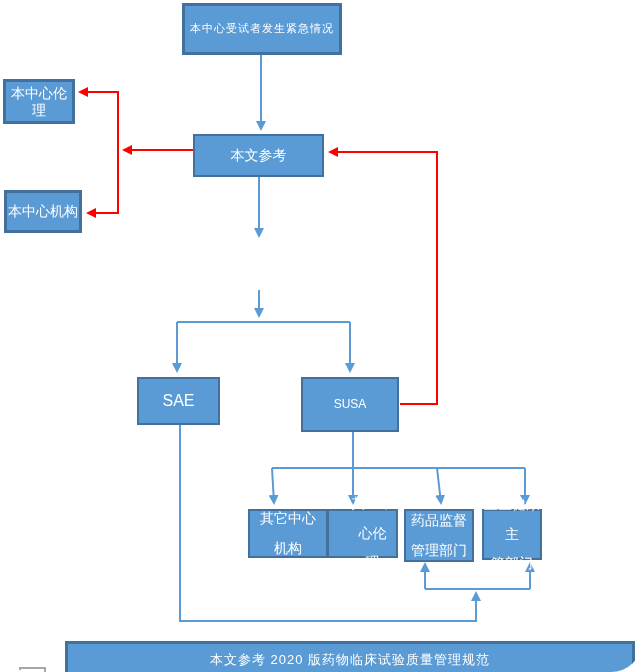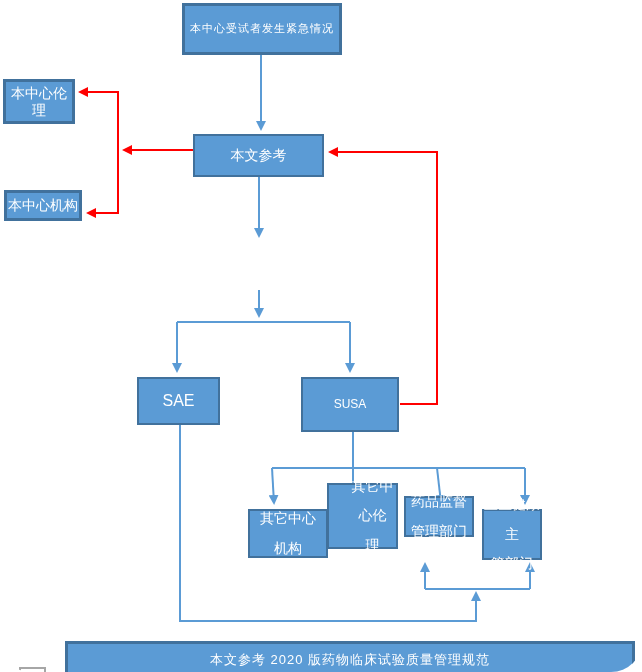--- a/index.html
+++ b/index.html
@@ -97,36 +97,36 @@
     <path class="c-red" d="M118,91 L118,214"></path>
     <path class="c-red" d="M118,92 L80,92" marker-end="url(#arrow-red)"></path>
     <path class="c-red" d="M118,213 L88,213" marker-end="url(#arrow-red)"></path>
     <path class="c-red" d="M400,404 L437,404 L437,152 L330,152" marker-end="url(#arrow-red)"></path>
   </svg>
 
   <div class="node single thick emergency" style="left:182px; top:3px; width:160px; height:52px;">本中心受试者发生紧急情况</div>
 
   <div class="node single thick" style="left:3px; top:79px; width:72px; height:45px;">本中心伦理</div>
 
-  <div class="node single thick" style="left:4px; top:190px; width:78px; height:31px;">本中心机构</div>
+  <div class="node single thick" style="left:4px; top:190px; width:78px; height:43px;">本中心机构</div>
 
   <div class="node single" style="left:193px; top:134px; width:131px; height:43px;">本文参考</div>
 
 
   <div class="node single" style="left:137px; top:377px; width:83px; height:48px; font-size:16px;">SAE</div>
 
   <div class="node single" style="left:301px; top:377px; width:98px; height:55px; font-size:12px;">SUSA</div>
 
   <div class="node" style="left:248px; top:509px; width:80px; height:49px;">其它中心
 机构</div>
 
-  <div class="node" style="left:327px; top:483px; width:71px; height:66px;padding-left:20px;">其它中心伦
+  <div class="node" style="left:327px; top:509px; width:71px; height:49px;padding-left:20px;">其它中心伦
 理</div>
 
-  <div class="node" style="left:404px; top:496px; width:70px; height:41px;">药品监督
+  <div class="node" style="left:404px; top:509px; width:70px; height:53px;">药品监督
 管理部门</div>
 
   <div class="node" style="left:482px; top:509px; width:60px; height:51px;">卫生健康主
 管部门</div>
 
   <div class="banner">本文参考 2020 版药物临床试验质量管理规范</div>
 
   <div class="fragment"></div>
 
 </div>

